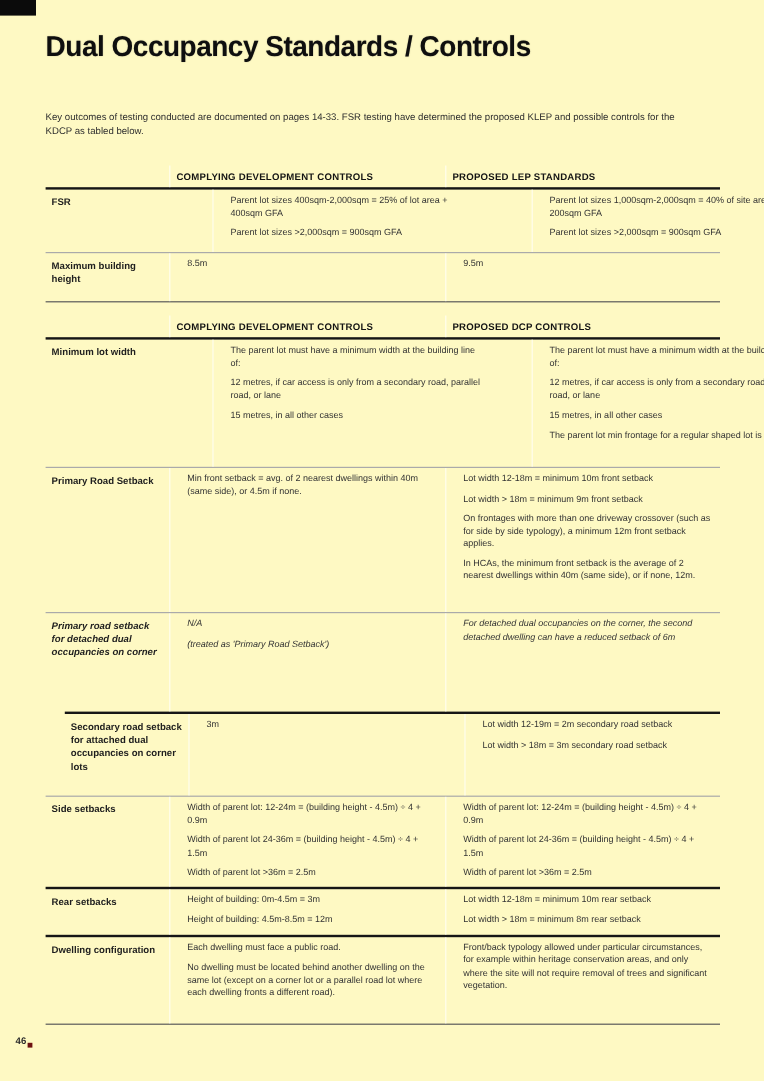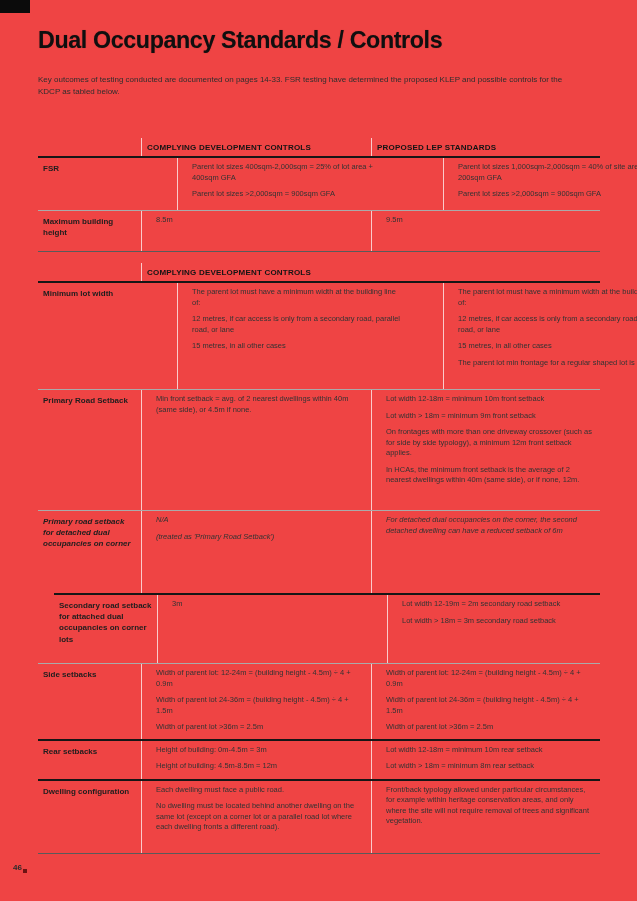--- a/index.html
+++ b/index.html
@@ -1,34 +1,34 @@
 <!DOCTYPE html>
 <html><head>
 <meta charset="utf-8">
 <style>
   html,body{margin:0;padding:0;background:#6e6e6e;}
   .page{
     position:relative;
     width:637px;height:901px;
-    background:#ef4444;
+    background:#fef9c3;
     font-family:"Liberation Sans", sans-serif;
     overflow:hidden;
   }
   .corner-tab{
     position:absolute;left:0;top:0;width:30px;height:13px;background:#0b0b0b;
   }
   h1.title{
     position:absolute;left:38px;top:26px;margin:0;
     font-size:24px;font-weight:800;color:#0f0f0f;
     letter-spacing:-0.4px;transform:scaleX(0.97);transform-origin:left center;
     text-shadow:0 0 1px rgba(0,0,0,0.35);
     white-space:nowrap;
   }
   p.intro{
-    position:absolute;left:38px;top:74px;margin:0;width:548px;
+    position:absolute;left:38px;top:92px;margin:0;width:548px;
     font-size:8px;line-height:1.55;color:#2e2e2e;
   }
   .table{
     position:absolute;left:38px;width:562px;
     border-bottom:1px solid #5a5a5a;
   }
   .t1{top:138px;}
   .t2{top:263px;}
   .thead{
     display:grid;grid-template-columns:103px 230px 229px;
@@ -115,20 +115,21 @@
             <p>9.5m</p>
           </div>
         </div>
       </div>
   </div>
 
   <div class="table t2">
     <div class="thead">
       <div class="cell"></div>
       <div class="cell">COMPLYING DEVELOPMENT CONTROLS</div>
+      <div class="cell">PROPOSED DCP CONTROLS</div>
     </div>
     <div class="tbody">
         <div class="row">
           <div class="cell label-cell">Minimum lot width</div>
           <div class="cell body-cell">
             <p>The parent lot must have a minimum width at the building line of:</p>
             <p>12 metres, if car access is only from a secondary road, parallel road, or lane</p>
             <p>15 metres, in all other cases</p>
           </div>
           <div class="cell body-cell">

